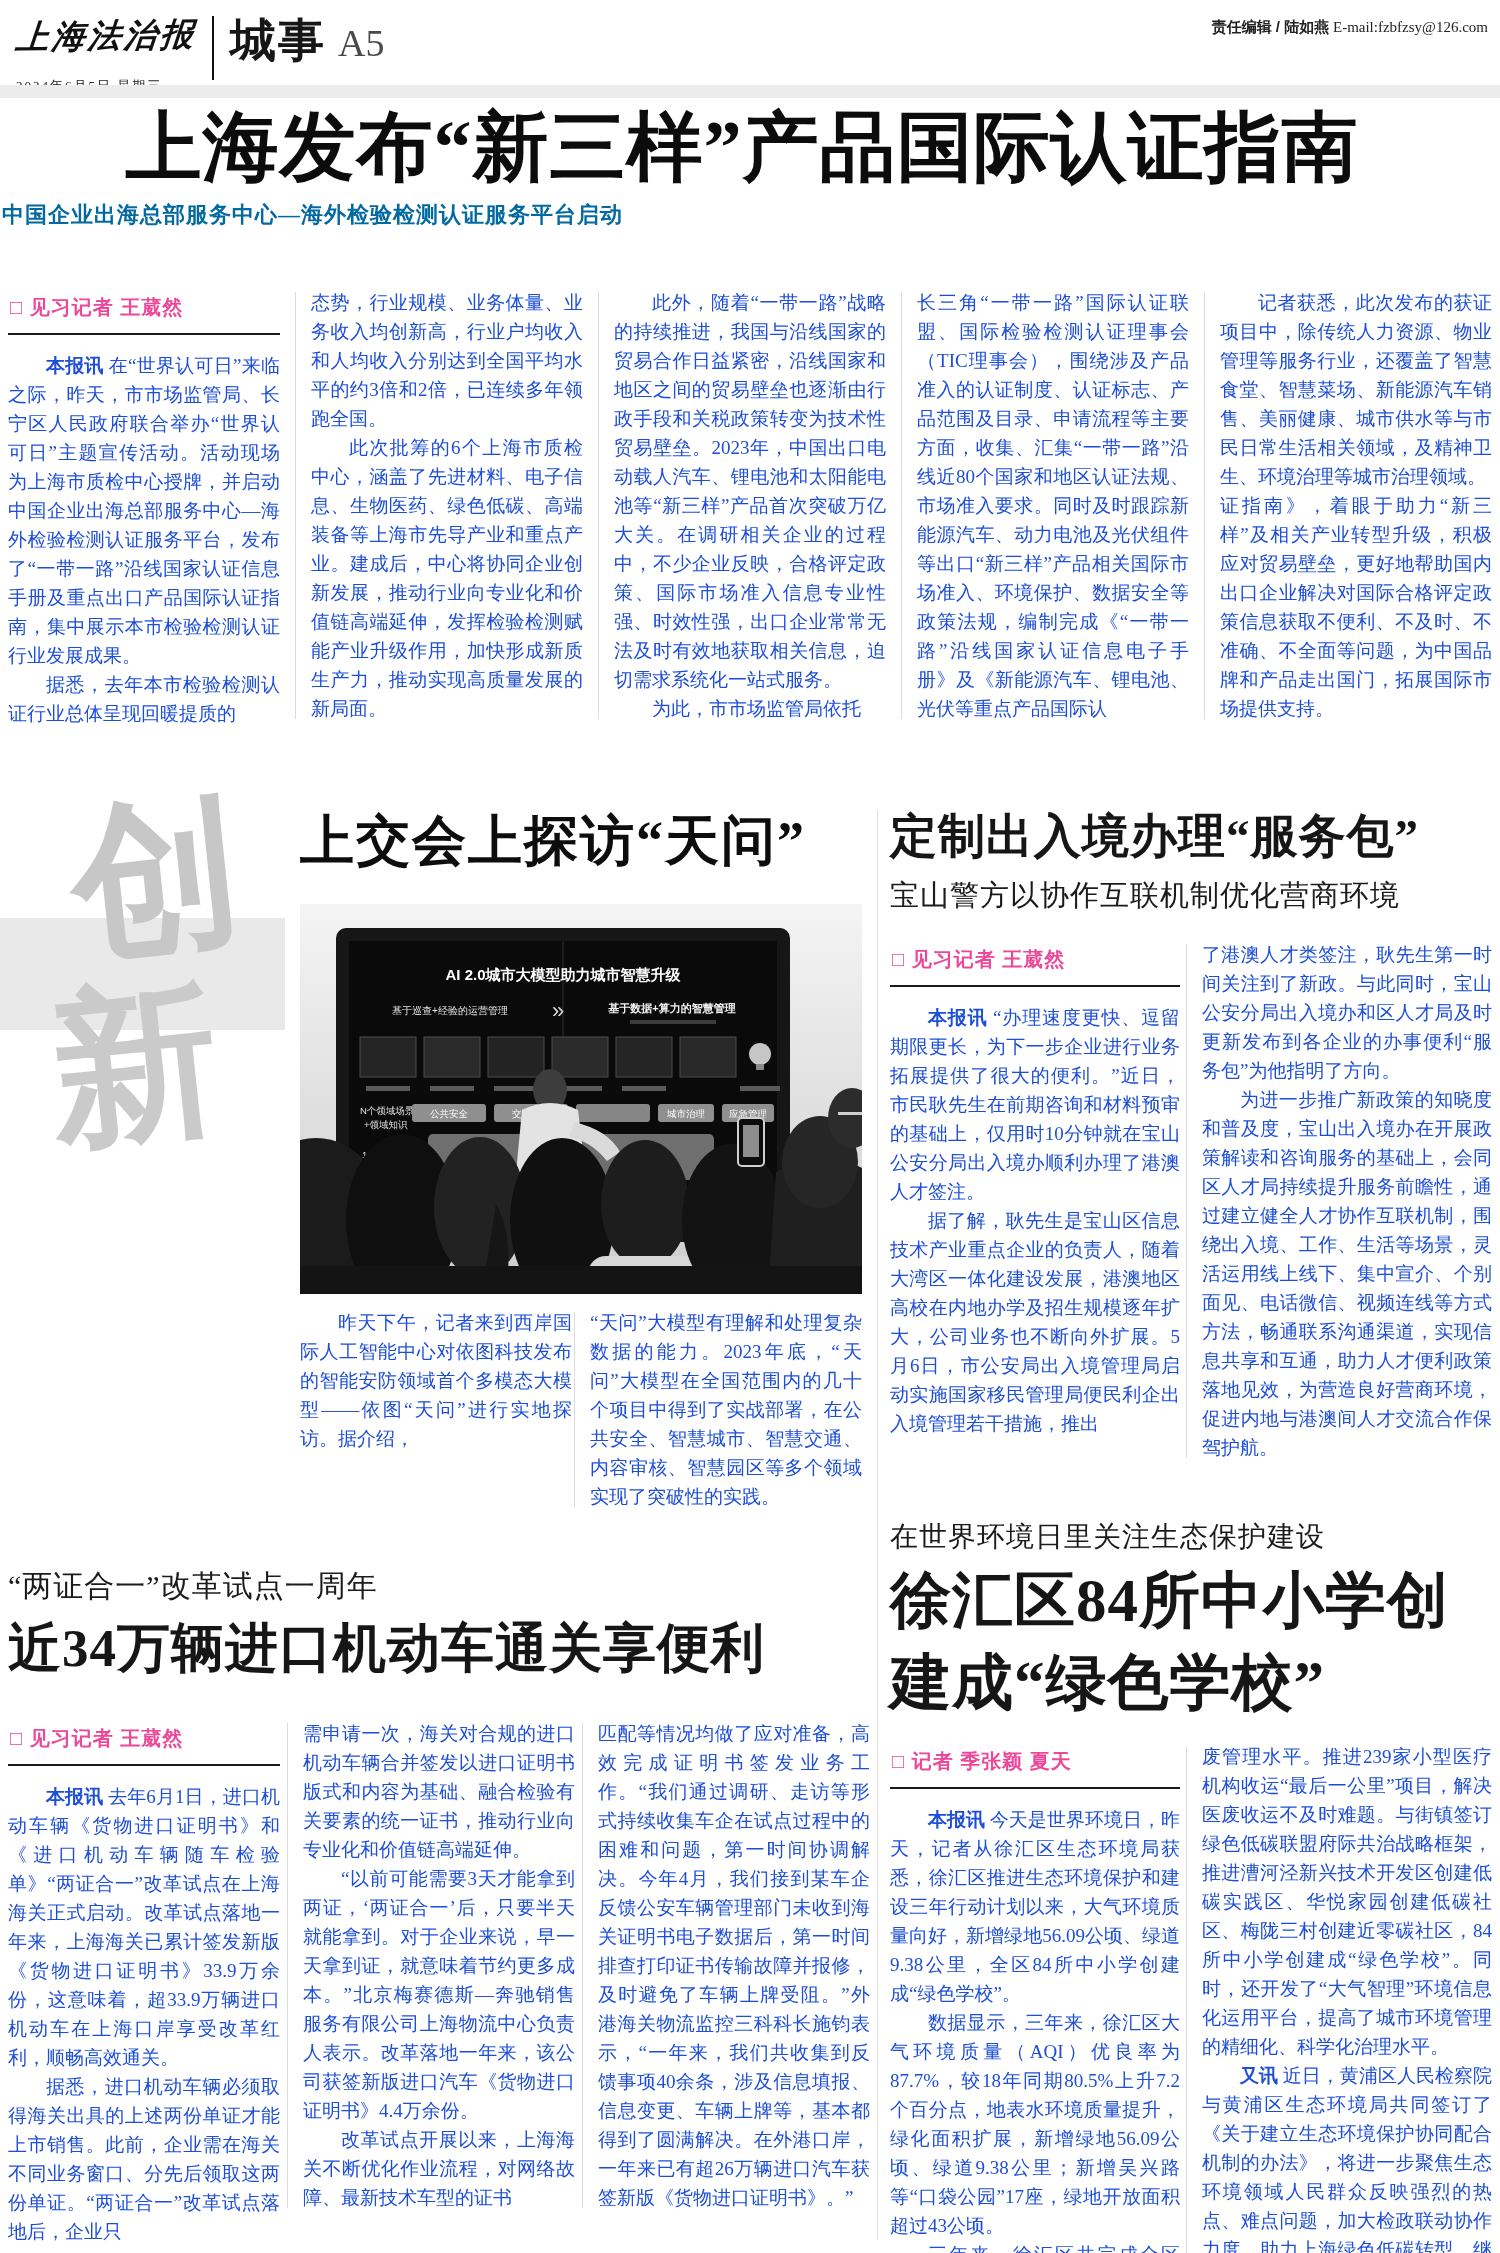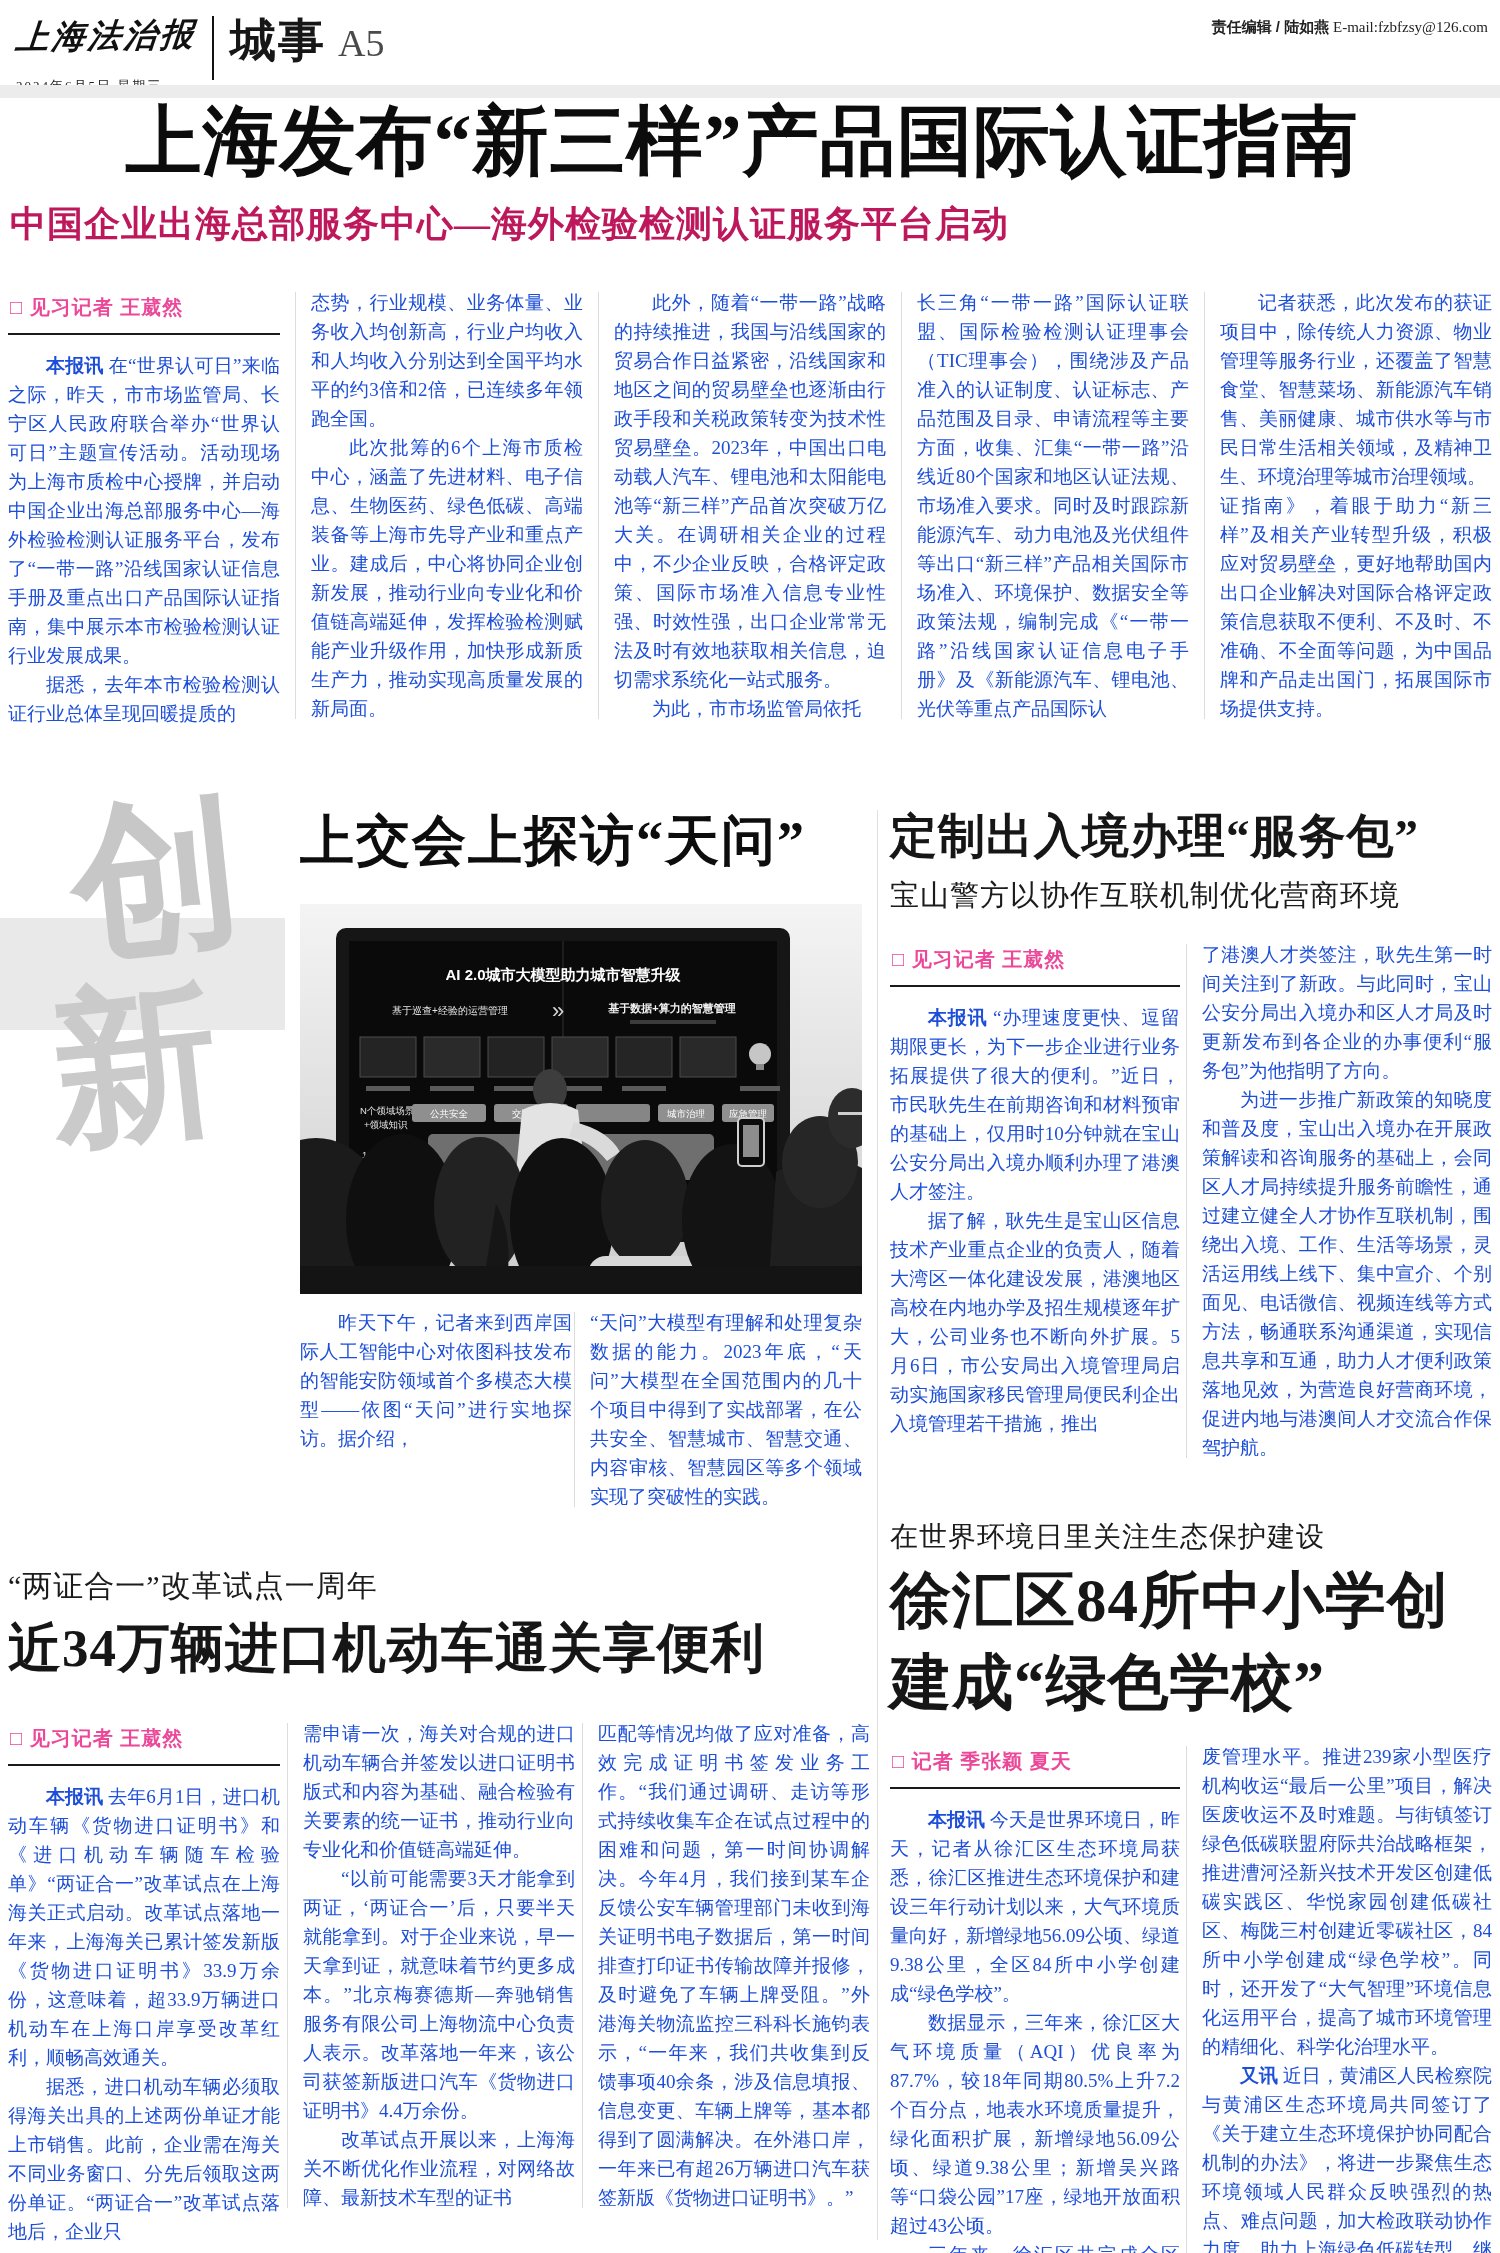--- a/index.html
+++ b/index.html
@@ -15,23 +15,23 @@
   .date-line{font-size:13px;letter-spacing:2px;margin-top:18px;color:#222}
   .hdr-divider{position:absolute;left:212px;top:8px;width:2px;height:64px;background:#111}
   .section-block{position:absolute;left:230px;top:2px;white-space:nowrap}
   .section-title{font-size:46px;font-weight:bold;letter-spacing:2px}
   .page-no{font-size:38px;color:#4a4a4a;margin-left:8px;font-family:"Liberation Serif",serif}
   .editor-line{position:absolute;right:12px;top:10px;font-size:15px;color:#222;white-space:nowrap}
   .editor-line .lbl{font-weight:bold}
   .gray-stripe{position:absolute;top:85px;left:0;width:1500px;height:13px;background:#ececec}
 
   
-  .lead-headline{position:absolute;top:94px;left:0;width:1484px;text-align:center;
+  .lead-headline{position:absolute;top:100px;left:0;width:1484px;text-align:center;
     font-size:76px;font-weight:bold;letter-spacing:1px;line-height:1.25;color:#0c0c0c}
-  .lead-subhead{position:absolute;top:200px;left:10px;font-size:36px;letter-spacing:1px;color:#be185d}
+  .lead-subhead{position:absolute;top:200px;left:2px;font-size:22px;letter-spacing:1px;color:#0369a1}
 
   .cols{display:flex;align-items:flex-start}
   .col{position:relative;flex:none}
   .col+.col::before{content:"";position:absolute;left:-16px;top:4px;bottom:4px;width:1px;background:#dcdcdc}
 
   .para{font-size:19px;line-height:29px;text-align:justify;color:#1d4ed8}
   .indent{text-indent:2em}
   .lead-in{font-weight:bold;font-family:"Liberation Sans","DejaVu Sans",sans-serif}
   .byline{font-family:"Liberation Sans","DejaVu Sans",sans-serif;font-weight:bold;
     font-size:20px;letter-spacing:1px;padding:6px 0 12px 2px;color:#ec4899}

